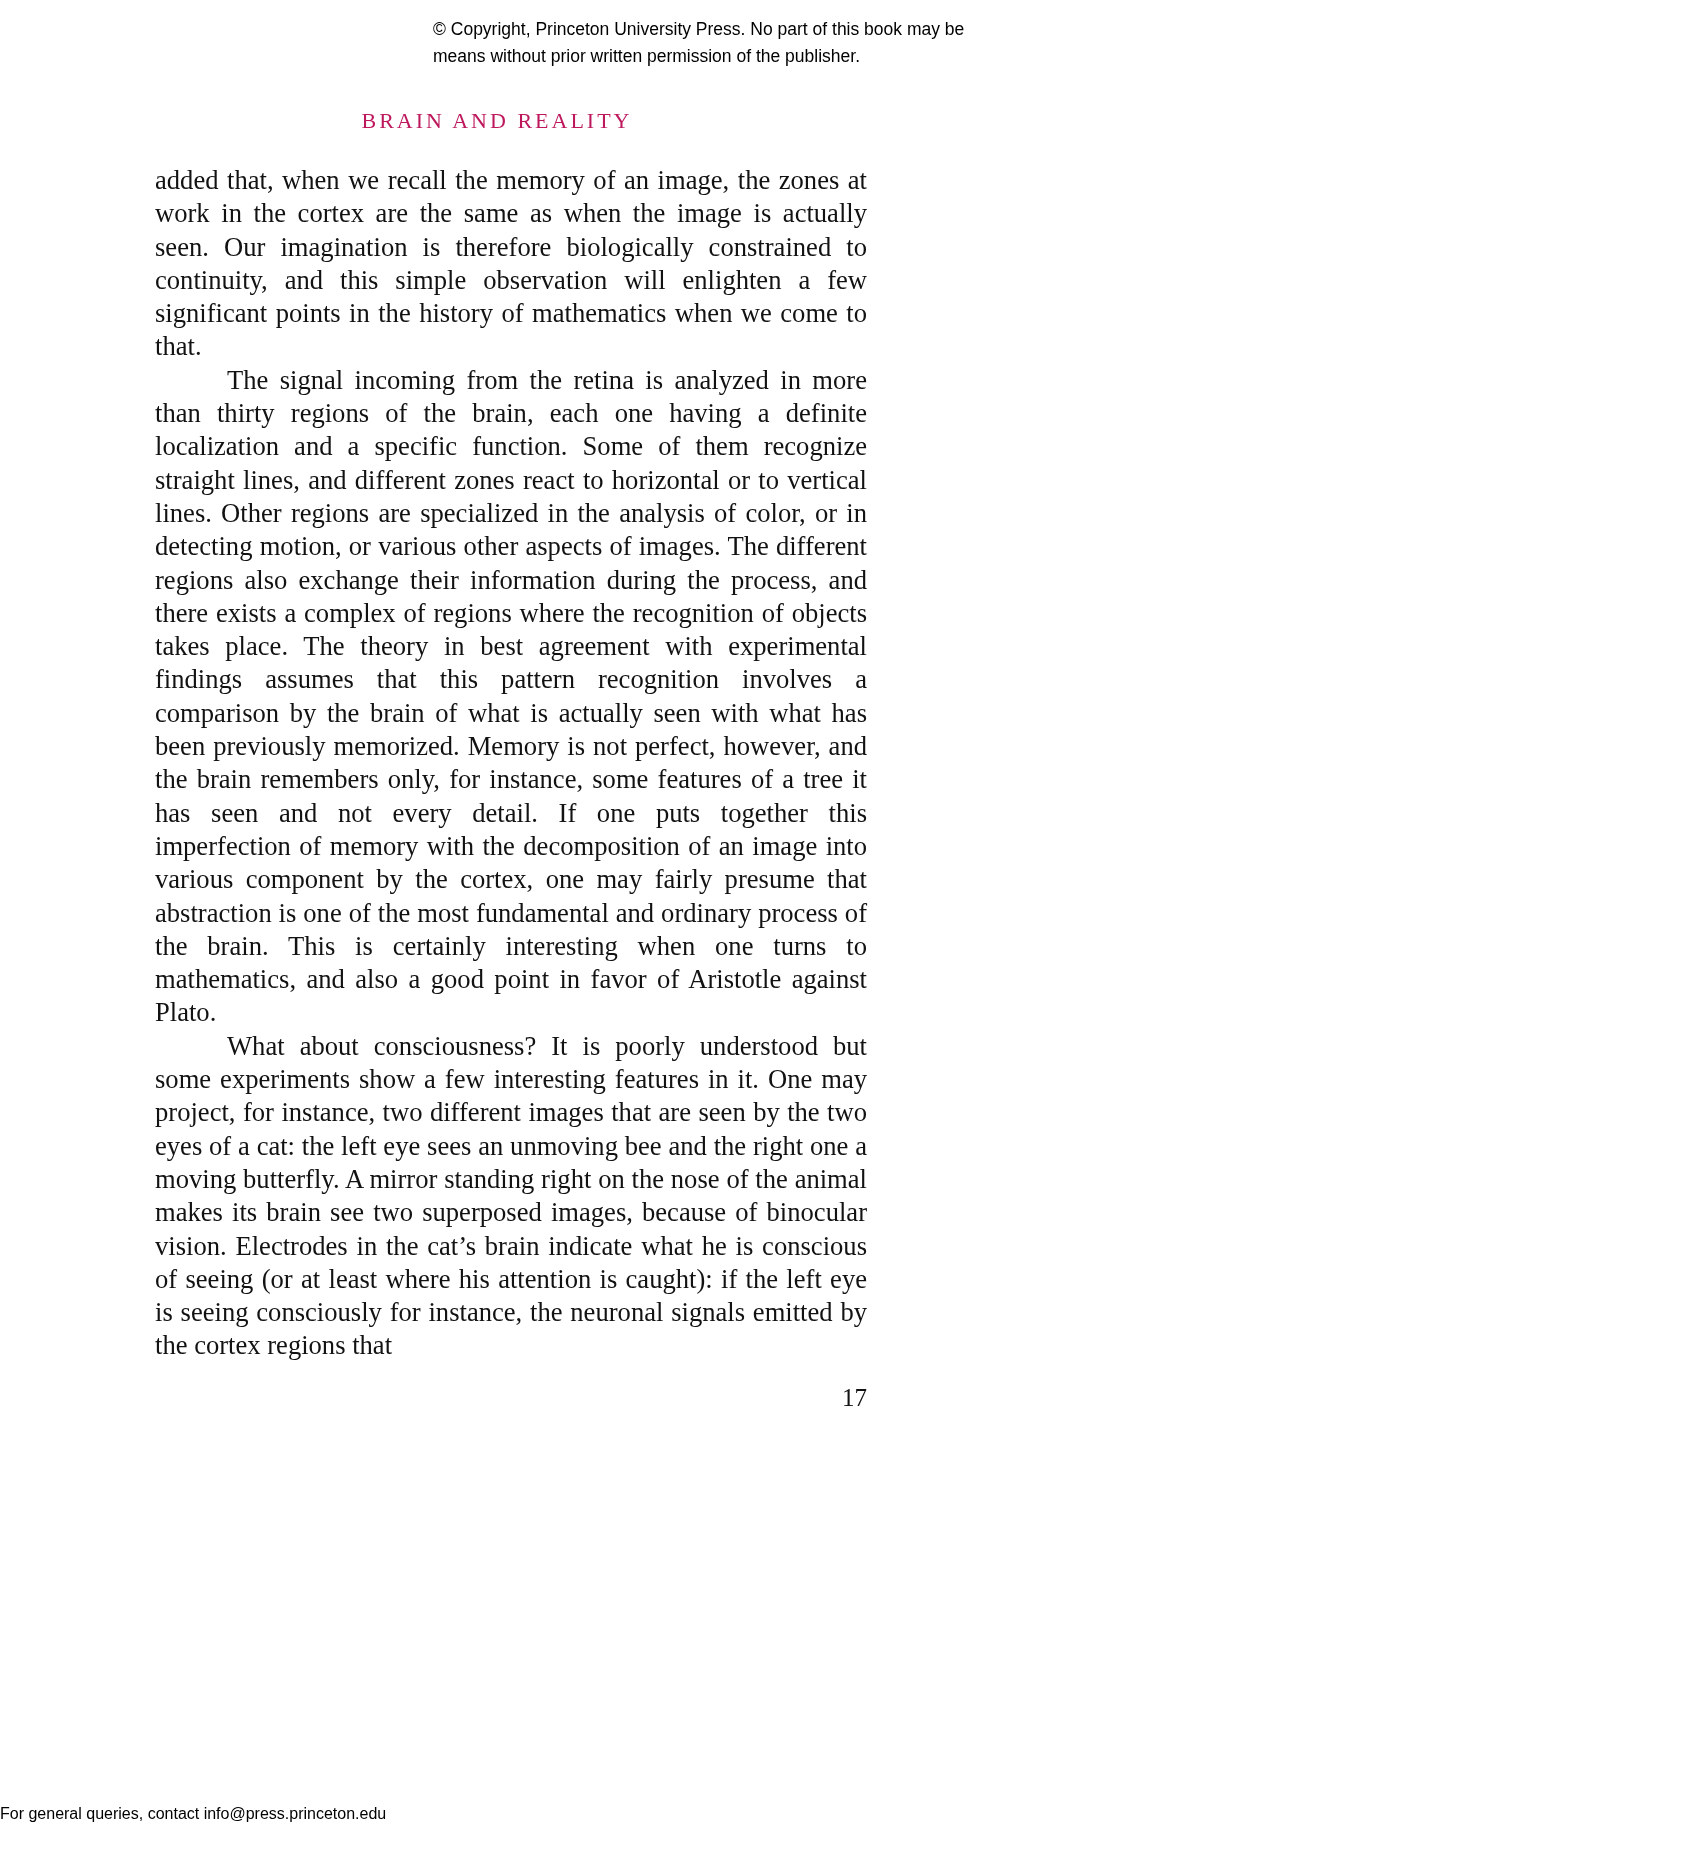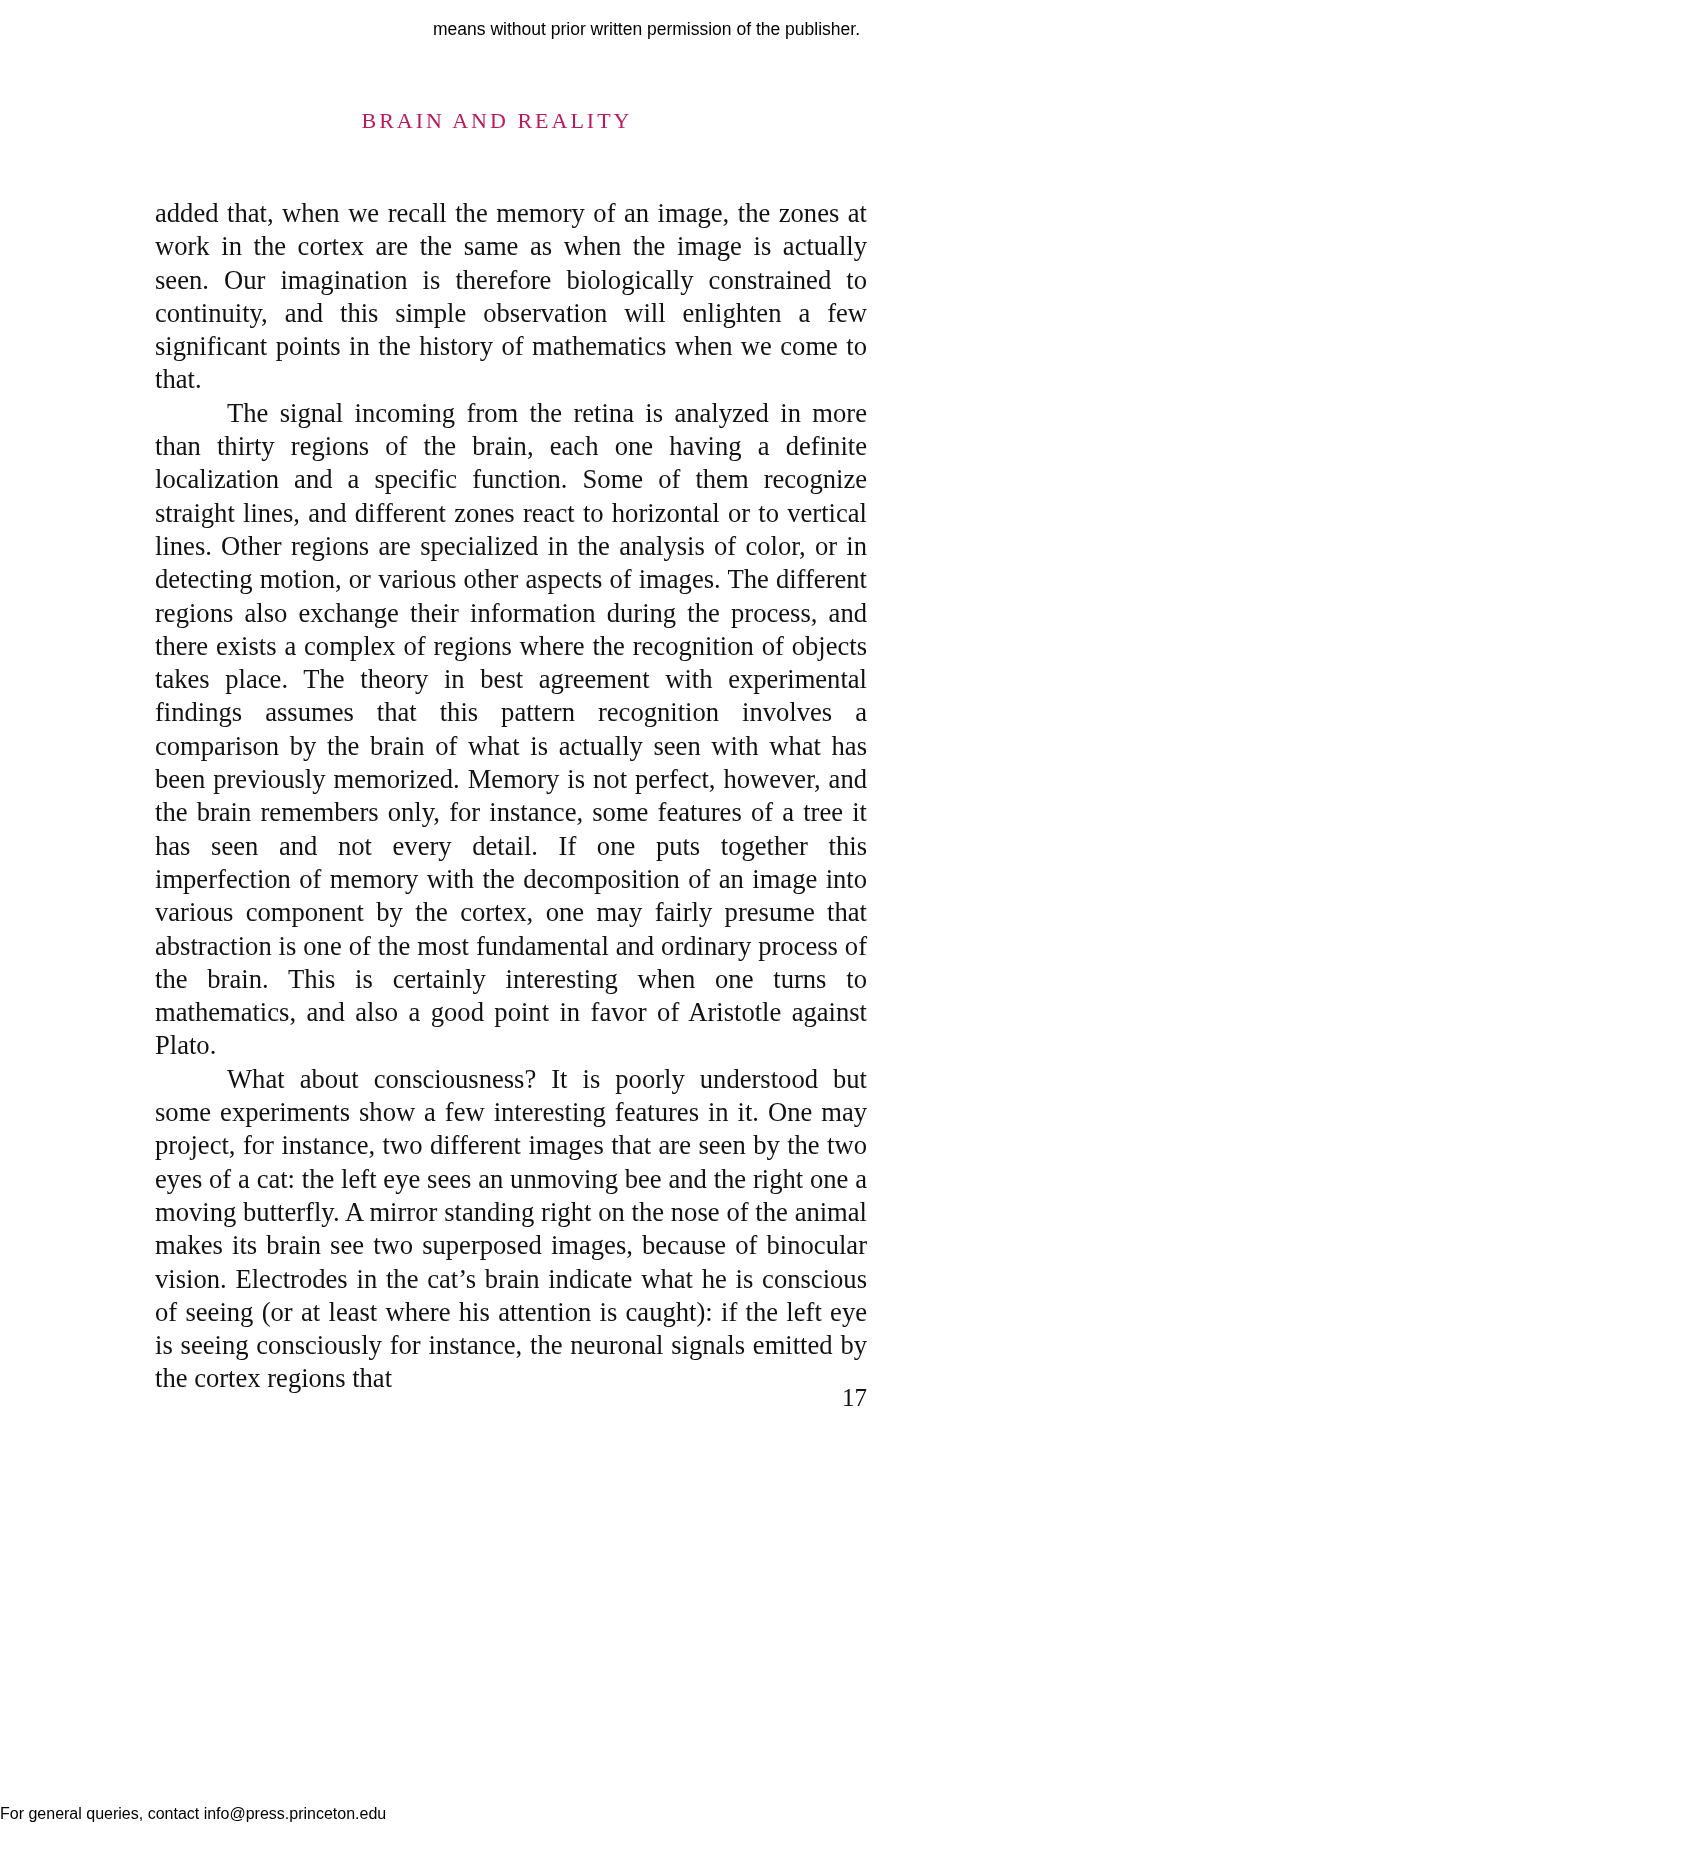--- a/index.html
+++ b/index.html
@@ -37,21 +37,20 @@
   }
   .body-text {
     position: absolute;
     left: 155px;
     top: 164px;
     width: 712px;
     font-size: 26.6px;
     line-height: 33.3px;
     text-align: justify;
     color: #121212;
-    margin-top: 33px;
   }
   .body-text p {
     margin: 0;
     padding: 0;
   }
   .body-text p.indent {
     text-indent: 72px;
   }
   .page-number {
     position: absolute;
@@ -70,20 +69,21 @@
     text-align: left;
     font-family: "Liberation Sans", sans-serif;
     font-size: 16px;
     color: #000000;
   }
 </style>
 </head>
 <body>
 
 <div class="copyright">
+  <div>© Copyright, Princeton University Press. No part of this book may be</div>
   <div>means without prior written permission of the publisher.</div>
 </div>
 
 <div class="running-head">BRAIN AND REALITY</div>
 
 <div class="body-text">
   <p>added that, when we recall the memory of an image, the zones at work in the cortex are the same as when the image is actually seen. Our imagination is therefore biologically constrained to continuity, and this simple observation will enlighten a few significant points in the history of mathematics when we come to that.</p>
   <p class="indent">The signal incoming from the retina is analyzed in more than thirty regions of the brain, each one having a definite localization and a specific function. Some of them recognize straight lines, and different zones react to horizontal or to vertical lines. Other regions are specialized in the analysis of color, or in detecting motion, or various other aspects of images. The different regions also exchange their information during the process, and there exists a complex of regions where the recognition of objects takes place. The theory in best agreement with experimental findings assumes that this pattern recognition involves a comparison by the brain of what is actually seen with what has been previously memorized. Memory is not perfect, however, and the brain remembers only, for instance, some features of a tree it has seen and not every detail. If one puts together this imperfection of memory with the decomposition of an image into various component by the cortex, one may fairly presume that abstraction is one of the most fundamental and ordinary process of the brain. This is certainly interesting when one turns to mathematics, and also a good point in favor of Aristotle against Plato.</p>
   <p class="indent">What about consciousness? It is poorly understood but some experiments show a few interesting features in it. One may project, for instance, two different images that are seen by the two eyes of a cat: the left eye sees an unmoving bee and the right one a moving butterfly. A mirror standing right on the nose of the animal makes its brain see two superposed images, because of binocular vision. Electrodes in the cat’s brain indicate what he is conscious of seeing (or at least where his attention is caught): if the left eye is seeing consciously for instance, the neuronal signals emitted by the cortex regions that</p>
 </div>

